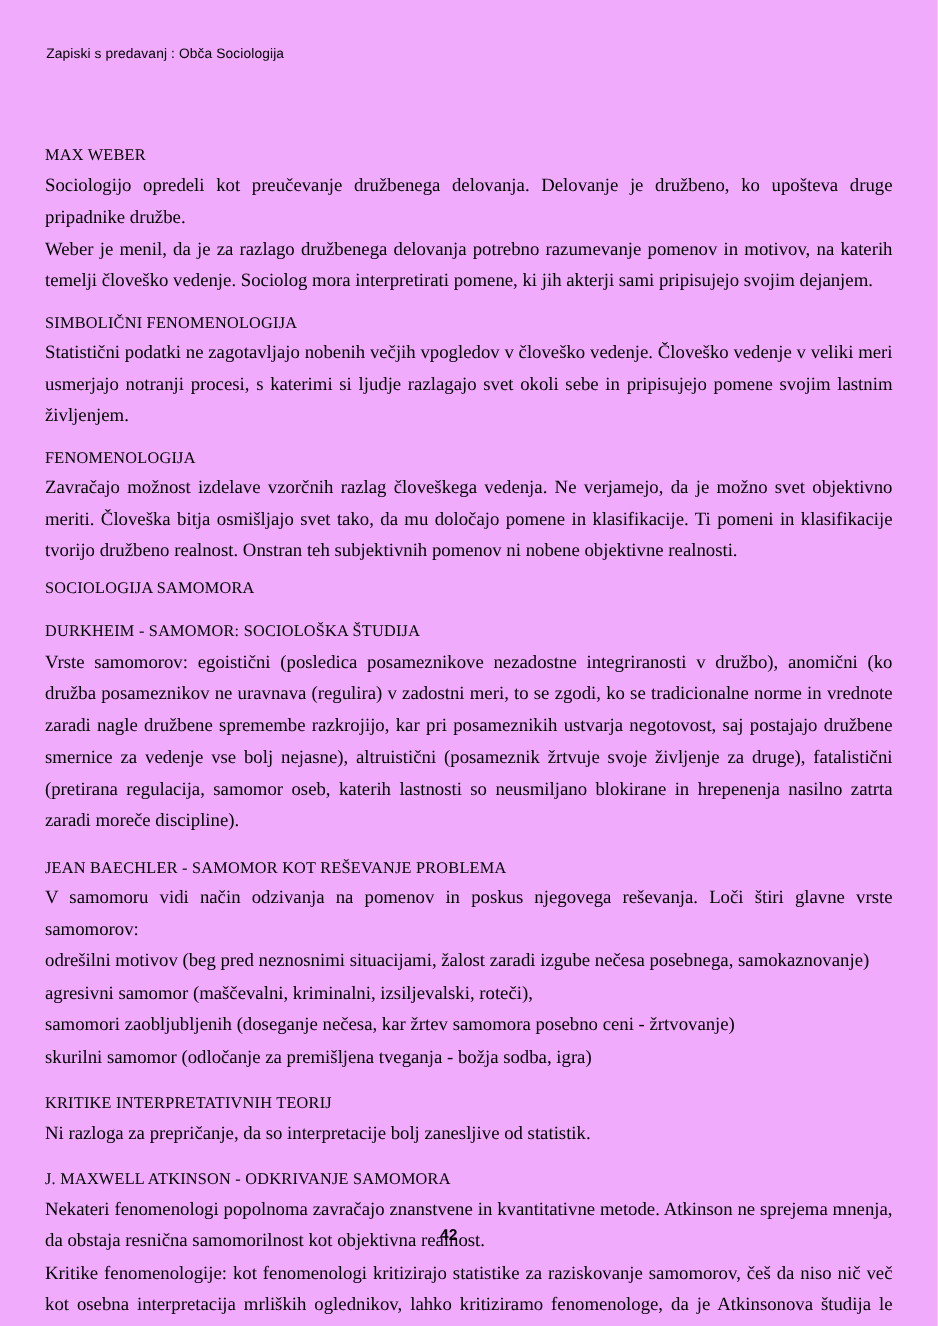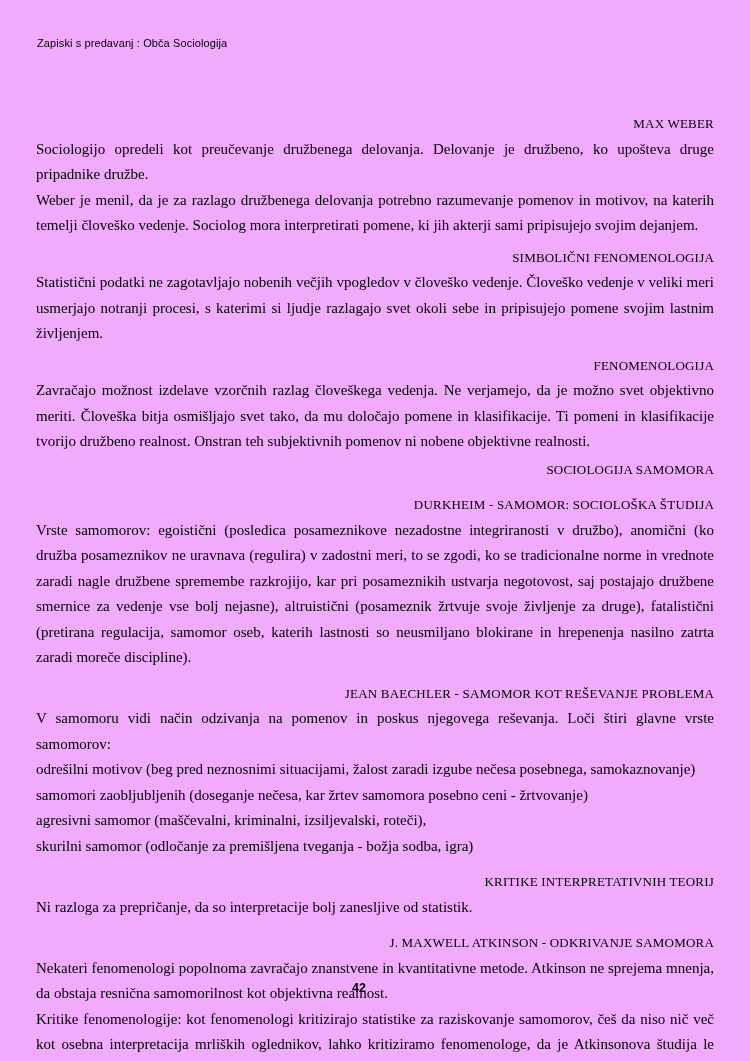--- a/index.html
+++ b/index.html
@@ -36,21 +36,21 @@
   }
   .content section {
     margin: 0;
     padding: 0;
   }
   .heading {
     font-size: 13px;
     font-weight: 400;
     line-height: 25.5px;
     margin: 6px 0 0 0;
-    text-align: right;
+    text-align: left;
     letter-spacing: 0.2px;
   }
   .heading.first {
     margin-top: 0;
   }
   .heading.tight {
     margin-top: 2px;
   }
   .heading.loose {
     margin-top: 10px;
@@ -107,22 +107,22 @@
 
     <section>
       <h2 class="heading loose">DURKHEIM - SAMOMOR: SOCIOLOŠKA ŠTUDIJA</h2>
       <p class="para">Vrste samomorov: egoistični (posledica posameznikove nezadostne integriranosti v družbo), anomični (ko družba posameznikov ne uravnava (regulira) v zadostni meri, to se zgodi, ko se tradicionalne norme in vrednote zaradi nagle družbene spremembe razkrojijo, kar pri posameznikih ustvarja negotovost, saj postajajo družbene smernice za vedenje vse bolj nejasne), altruistični (posameznik žrtvuje svoje življenje za druge), fatalistični (pretirana regulacija, samomor oseb, katerih lastnosti so neusmiljano blokirane in hrepenenja nasilno zatrta zaradi moreče discipline).</p>
     </section>
 
     <section>
       <h2 class="heading loose">JEAN BAECHLER - SAMOMOR KOT REŠEVANJE PROBLEMA</h2>
       <p class="para">V samomoru vidi način odzivanja na pomenov in poskus njegovega reševanja. Loči štiri glavne vrste samomorov:</p>
       <p class="para left">odrešilni motivov (beg pred neznosnimi situacijami, žalost zaradi izgube nečesa posebnega, samokaznovanje)</p>
+      <p class="para left">agresivni samomor (maščevalni, kriminalni, izsiljevalski, roteči),</p>
       <p class="para left">samomori zaobljubljenih (doseganje nečesa, kar žrtev samomora posebno ceni - žrtvovanje)</p>
-      <p class="para left">agresivni samomor (maščevalni, kriminalni, izsiljevalski, roteči),</p>
       <p class="para left">skurilni samomor (odločanje za premišljena tveganja - božja sodba, igra)</p>
     </section>
 
     <section>
       <h2 class="heading loose">KRITIKE INTERPRETATIVNIH TEORIJ</h2>
       <p class="para">Ni razloga za prepričanje, da so interpretacije bolj zanesljive od statistik.</p>
     </section>
 
     <section>
       <h2 class="heading loose">J. MAXWELL ATKINSON - ODKRIVANJE SAMOMORA</h2>

